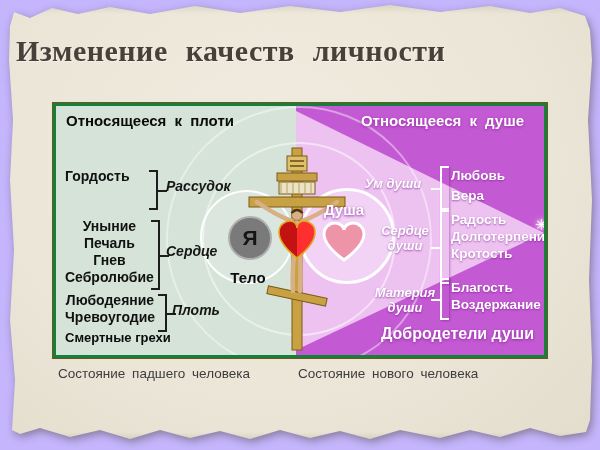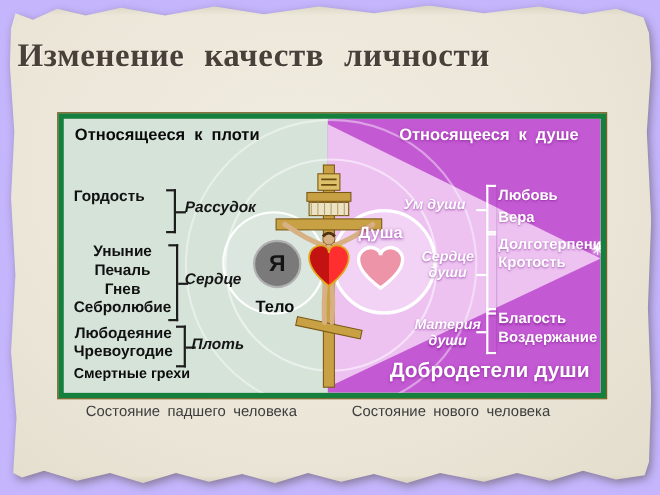--- a/index.html
+++ b/index.html
@@ -17,21 +17,21 @@
            20px 434px,12px 430px,15px 380px,10px 320px,14px 250px,10px 180px,13px 120px,9px 60px);}
   .paper::before{content:"";position:absolute;left:0;right:0;top:0;height:14px;
          background:linear-gradient(rgba(160,150,120,.35),transparent);}
   .paper::after{content:"";position:absolute;left:0;right:0;bottom:0;height:18px;
          background:linear-gradient(transparent,rgba(150,140,112,.5));}
   .title{position:absolute;left:16px;top:34px;font-family:"Liberation Serif",serif;
          font-size:30px;font-weight:600;color:#49403a;letter-spacing:.5px;word-spacing:10px;
          text-shadow:1px 1px 0 rgba(255,255,255,.45);}
   
   .panel{position:absolute;left:53px;top:103px;width:488px;height:249px;
-         border:5px solid #15803d;outline:1px solid #6f5517;overflow:hidden;background:#d5e3d8;}
+         border:3px solid #15803d;outline:1px solid #6f5517;overflow:hidden;background:#d5e3d8;}
   .half-left{position:absolute;left:0;top:0;width:240px;height:249px;background:#d5e3d8;}
   .half-right{position:absolute;left:240px;top:0;width:248px;height:249px;background:#c45ad3;overflow:hidden;}
   .beam{position:absolute;inset:0;background:#edc2f1;clip-path:polygon(0 2%,0 98%,100% 51%);}
   .arc{position:absolute;border:2px solid rgba(255,255,255,.5);border-radius:50%;}
   .arc1{left:146px;top:36px;width:190px;height:190px;}
   .arc2{left:110px;top:0px;width:262px;height:262px;border-color:rgba(255,255,255,.42);}
   .circle-body{position:absolute;left:144px;top:84px;width:90px;height:90px;border-radius:50%;
          border:2px solid rgba(255,255,255,.95);background:rgba(255,255,255,.16);}
   .circle-soul{position:absolute;left:243px;top:82px;width:90px;height:90px;border-radius:50%;
          border:3px solid #fff;background:rgba(255,255,255,.28);}
@@ -40,40 +40,40 @@
          justify-content:center;font-size:21px;font-weight:bold;color:#141414;}
   .body-label{position:absolute;left:157px;top:151px;width:70px;text-align:center;
          font-size:15px;font-weight:bold;color:#0d0d0d;margin-top:12px;}
   .soul-label{position:absolute;left:253px;top:95px;width:70px;text-align:center;font-size:15px;
          font-weight:bold;color:#fff;text-shadow:0 1px 3px rgba(120,0,140,.8);}
   .hdr-l{position:absolute;left:10px;top:6px;font-size:15px;font-weight:bold;color:#0b0b0b;word-spacing:4px;}
   .hdr-r{position:absolute;left:240px;top:6px;width:238px;padding-right:10px;text-align:right;
          font-size:15px;font-weight:bold;color:#fff;word-spacing:4px;
          text-shadow:0 1px 3px rgba(110,10,130,.6);box-sizing:border-box;}
   .ftr-l{position:absolute;left:9px;top:224px;font-size:13px;font-weight:bold;color:#0b0b0b;}
-  .ftr-r{position:absolute;left:250px;top:219px;width:228px;text-align:right;font-size:19px;
+  .ftr-r{position:absolute;left:250px;top:219px;width:228px;text-align:right;font-size:16px;
          font-weight:bold;color:#fff;text-shadow:0 1px 3px rgba(110,10,130,.6);}
   .items-l{position:absolute;font-size:14px;font-weight:bold;color:#111;text-align:center;}
   .items-l div{line-height:17px;}
   .items-r{position:absolute;font-size:13.5px;font-weight:bold;color:#fff;
          text-shadow:0 1px 2px rgba(110,10,130,.55);}
   .items-r div{line-height:17px;white-space:nowrap;}
   .lbl-l{position:absolute;font-size:14px;font-weight:bold;font-style:italic;color:#161616;}
   .lbl-r{position:absolute;font-size:13px;font-weight:bold;font-style:italic;color:#fff;
          text-align:center;line-height:15px;text-shadow:0 1px 2px rgba(110,10,130,.6);}
   .br{position:absolute;width:7px;}
   .br-l{border:2px solid #1d1d1d;border-left:none;}
   .br-l::after{content:"";position:absolute;right:-11px;top:50%;width:9px;height:2px;background:#1d1d1d;}
   .br-r{border:2px solid #fff;border-right:none;box-shadow:1px 1px 2px rgba(110,10,130,.4);}
   .br-r::after{content:"";position:absolute;left:-11px;top:50%;width:9px;height:2px;background:#fff;}
   .sparkle{position:absolute;left:479px;top:110px;font-size:15px;color:#fff;
          text-shadow:0 0 3px #fff,0 0 6px rgba(255,255,255,.9);}
   .heart-svg{position:absolute;}
   .cross-svg{position:absolute;left:185px;top:40px;}
-  .caption{position:absolute;top:366px;font-size:13.5px;color:#3d3d3d;text-align:center;word-spacing:3px;}
+  .caption{position:absolute;top:366px;font-size:13.5px;color:#3d3d3d;word-spacing:3px;}
   .cap-left{left:58px;width:232px;}
   .cap-right{left:298px;width:224px;}
 </style>
 </head>
 <body>
 
 <div class="slide">
   <div class="paper-wrap">
       <div class="paper"></div>
     </div>
@@ -162,20 +162,21 @@
     <div class="lbl-r" style="left:296px;top:70px;width:82px;text-align:center">Ум души</div>
     <div class="br br-r" style="left:384px;top:60px;height:40px"></div>
     <div class="items-r" style="left:395px;top:60px">
       <div style="line-height:20px">Любовь</div>
       <div style="line-height:20px">Вера</div>
     </div>
 
     <div class="lbl-r" style="left:318px;top:117px;width:62px">Сердце души</div>
     <div class="br br-r" style="left:384px;top:104px;height:70px"></div>
     <div class="items-r" style="left:395px;top:105px">
+      <div>Радость</div>
       <div>Долготерпение</div>
       <div>Кротость</div>
     </div>
     <div class="sparkle">✳</div>
 
     <div class="lbl-r" style="left:318px;top:179px;width:62px">Материя души</div>
     <div class="br br-r" style="left:384px;top:172px;height:38px"></div>
     <div class="items-r" style="left:395px;top:173px">
       <div>Благость</div>
       <div>Воздержание</div>

